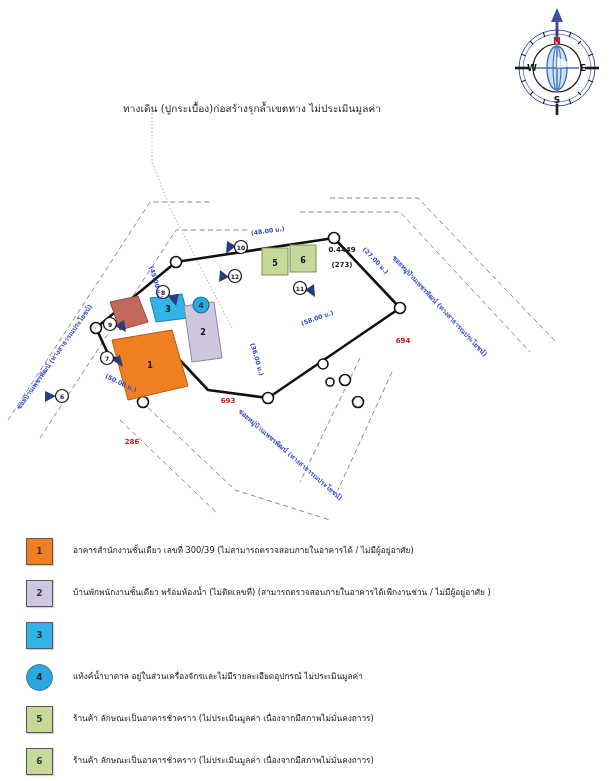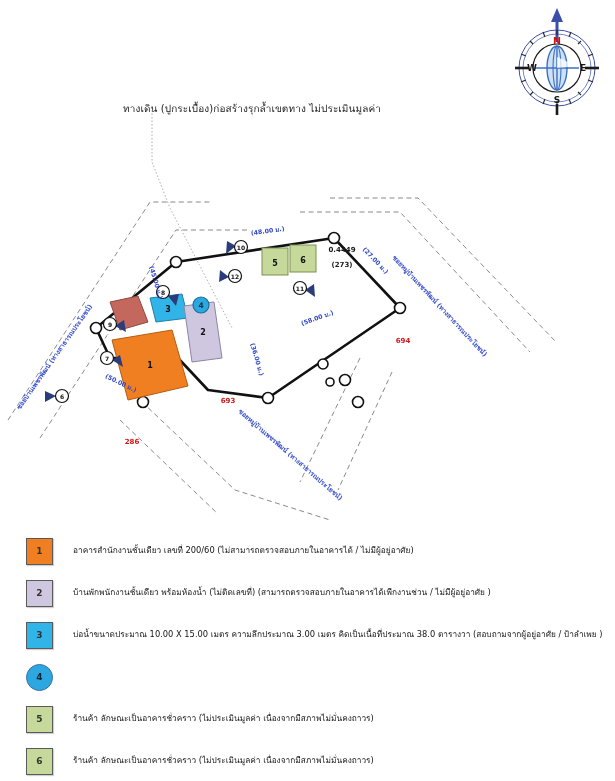--- a/index.html
+++ b/index.html
@@ -247,41 +247,41 @@
 
     </svg>
   </div>
 
   <div class="legend">
 
     <div class="legend-row">
       <div class="swatch" style="background:#f07f22;">
         <span>1</span>
       </div>
-      <div class="legend-text">อาคารสำนักงานชั้นเดียว เลขที่ 200/60 (ไม่สามารถตรวจสอบภายในอาคารได้ / ไม่มีผู้อยู่อาศัย)</div>
+      <div class="legend-text">อาคารสำนักงานชั้นเดียว เลขที่ 300/39 (ไม่สามารถตรวจสอบภายในอาคารได้ / ไม่มีผู้อยู่อาศัย)</div>
     </div>
 
     <div class="legend-row">
       <div class="swatch" style="background:#cfc6df;">
         <span>2</span>
       </div>
       <div class="legend-text">บ้านพักพนักงานชั้นเดียว พร้อมห้องน้ำ (ไม่ติดเลขที่) (สามารถตรวจสอบภายในอาคารได้เพีกงานช่วน / ไม่มีผู้อยู่อาศัย  )</div>
     </div>
 
     <div class="legend-row">
       <div class="swatch" style="background:#31b5e8;">
         <span>3</span>
       </div>
-      <div class="legend-text">บ่อน้ำขนาดประมาณ 10.00 X 15.00 เมตร ความลึกประมาณ 3.00 เมตร คิดเป็นเนื้อที่ประมาณ 38.0 ตารางวา (สอบถามจากผู้อยู่อาศัย / ป้าลำเพย )</div>
     </div>
 
     <div class="legend-row">
       <div class="swatch circle" style="background:#2da7e0;">
         <span>4</span>
       </div>
+      <div class="legend-text">แท้งค์น้ำบาดาล อยู่ในส่วนเครื่องจักรและไม่มีรายละเอียดอุปกรณ์  ไม่ประเมินมูลค่า</div>
     </div>
 
     <div class="legend-row">
       <div class="swatch" style="background:#c6d89a;">
         <span>5</span>
       </div>
       <div class="legend-text">ร้านค้า ลักษณะเป็นอาคารชั่วคราว (ไม่ประเมินมูลค่า เนื่องจากมีสภาพไม่มั่นคงถาวร)</div>
     </div>
 
     <div class="legend-row">

